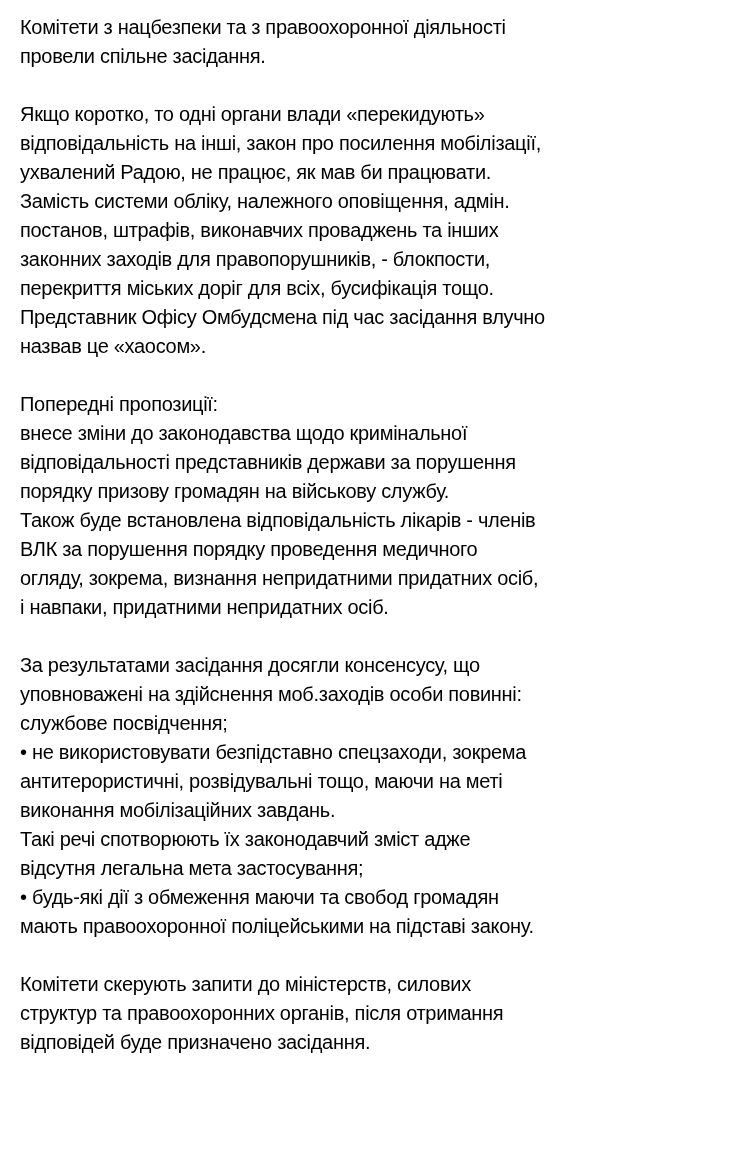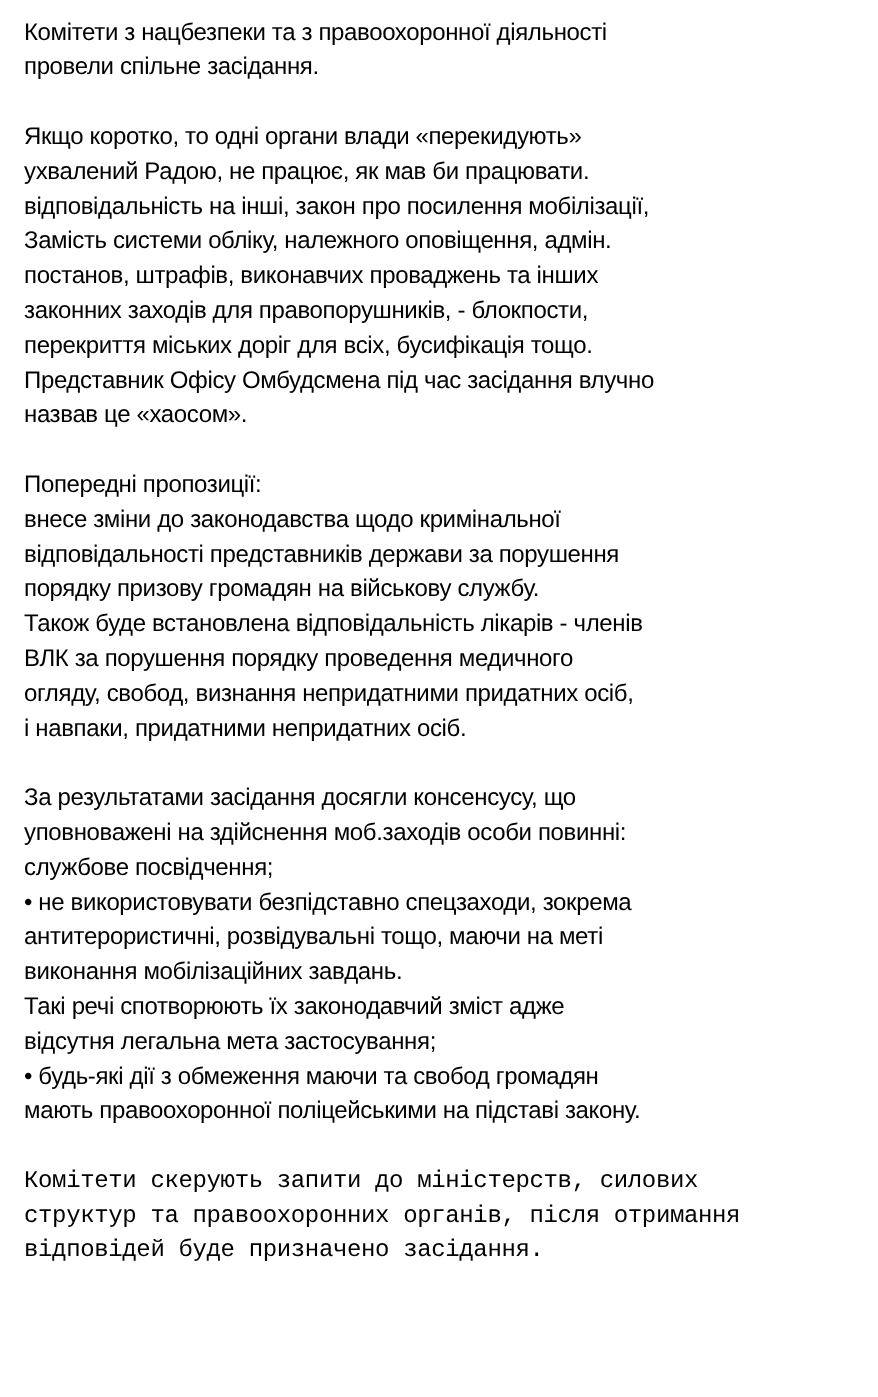--- a/index.html
+++ b/index.html
@@ -22,54 +22,53 @@
     font-size: 20px;
     line-height: 29px;
     letter-spacing: -0.3px;
     font-weight: 400;
   }
   .paragraph {
     margin: 0 0 29px 0;
   }
   .paragraph:last-child {
     margin-bottom: 0;
-    font-family: Liberation Mono, monospace;
   }
   .line {
     white-space: nowrap;
   }
 </style>
 </head>
 <body>
 
 <div class="doc">
   <div id="paragraph-list">
       <div class="paragraph">
         <div class="line">Комітети з нацбезпеки та з правоохоронної діяльності</div>
         <div class="line">провели спільне засідання.</div>
       </div>
       <div class="paragraph">
         <div class="line">Якщо коротко, то одні органи влади «перекидують»</div>
+        <div class="line">відповідальність на інші, закон про посилення мобілізації,</div>
         <div class="line">ухвалений Радою, не працює, як мав би працювати.</div>
-        <div class="line">відповідальність на інші, закон про посилення мобілізації,</div>
         <div class="line">Замість системи обліку, належного оповіщення, адмін.</div>
         <div class="line">постанов, штрафів, виконавчих проваджень та інших</div>
         <div class="line">законних заходів для правопорушників, - блокпости,</div>
         <div class="line">перекриття міських доріг для всіх, бусифікація тощо.</div>
         <div class="line">Представник Офісу Омбудсмена під час засідання влучно</div>
         <div class="line">назвав це «хаосом».</div>
       </div>
       <div class="paragraph">
         <div class="line">Попередні пропозиції:</div>
         <div class="line">внесе зміни до законодавства щодо кримінальної</div>
         <div class="line">відповідальності представників держави за порушення</div>
         <div class="line">порядку призову громадян на військову службу.</div>
         <div class="line">Також буде встановлена відповідальність лікарів - членів</div>
         <div class="line">ВЛК за порушення порядку проведення медичного</div>
-        <div class="line">огляду, свобод, визнання непридатними придатних осіб,</div>
+        <div class="line">огляду, зокрема, визнання непридатними придатних осіб,</div>
         <div class="line">і навпаки, придатними непридатних осіб.</div>
       </div>
       <div class="paragraph">
         <div class="line">За результатами засідання досягли консенсусу, що</div>
         <div class="line">уповноважені на здійснення моб.заходів особи повинні:</div>
         <div class="line">службове посвідчення;</div>
         <div class="line">• не використовувати безпідставно спецзаходи, зокрема</div>
         <div class="line">антитерористичні, розвідувальні тощо, маючи на меті</div>
         <div class="line">виконання мобілізаційних завдань.</div>
         <div class="line">Такі речі спотворюють їх законодавчий зміст адже</div>

